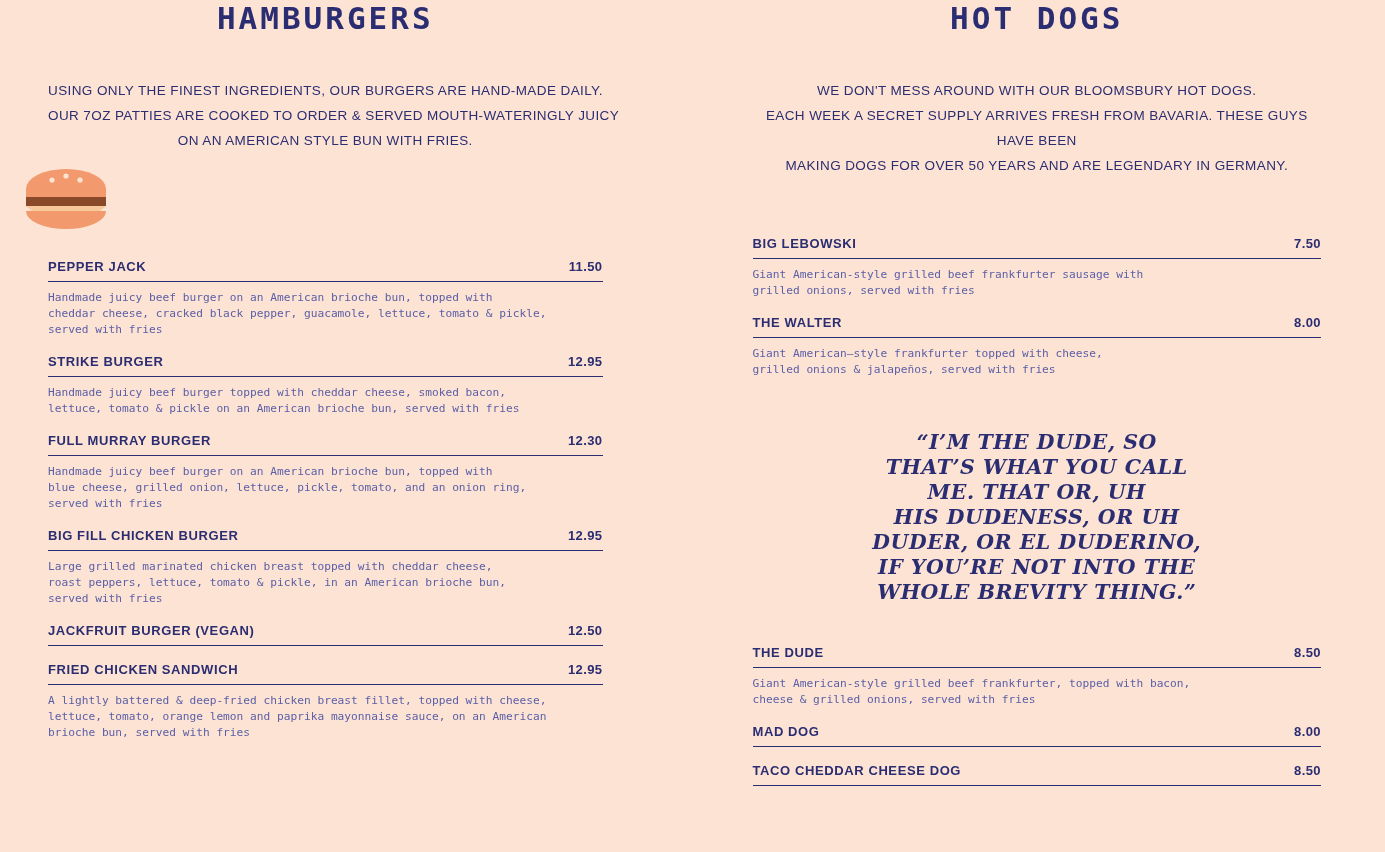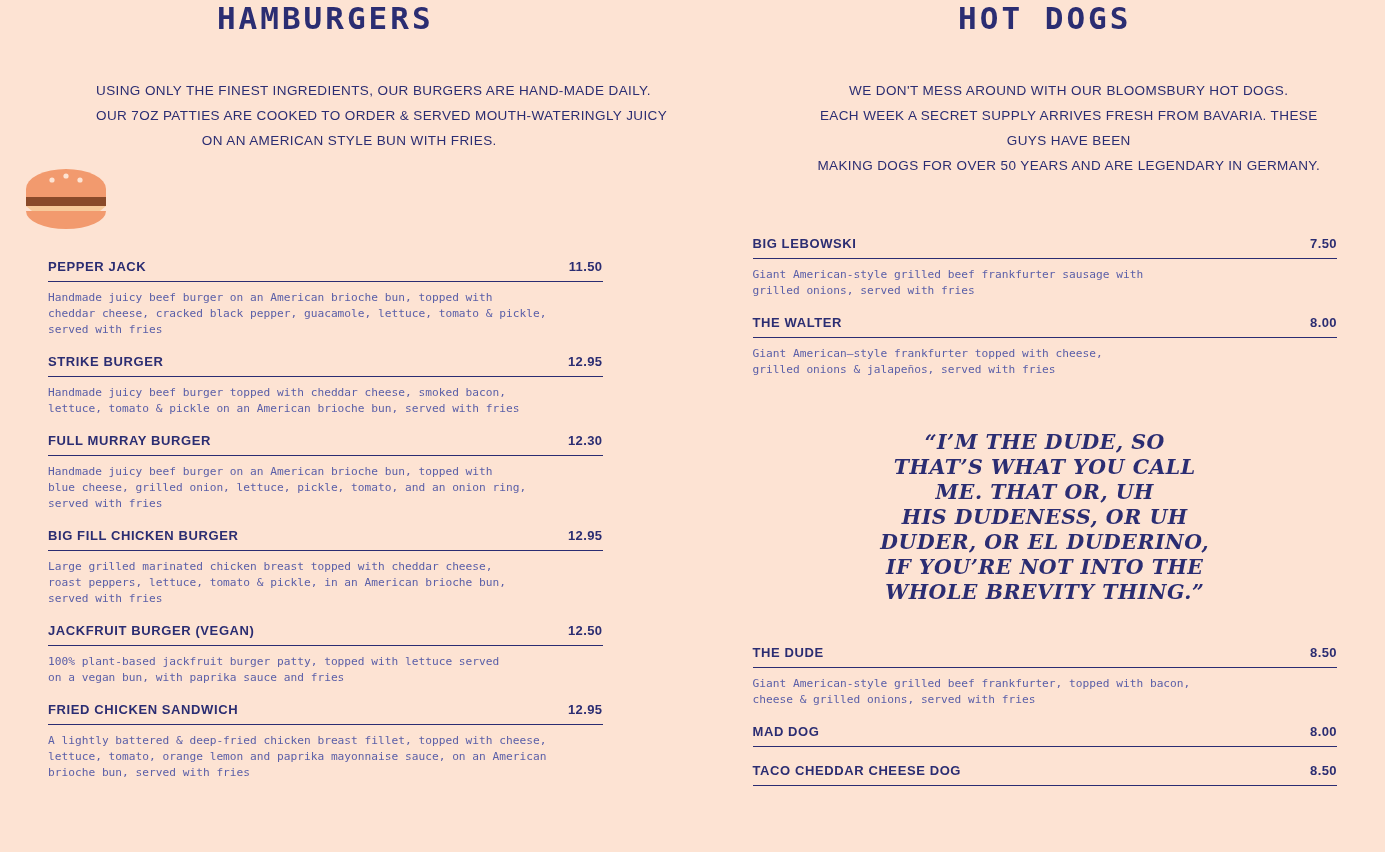--- a/index.html
+++ b/index.html
@@ -21,39 +21,38 @@
     display: flex;
     box-sizing: border-box;
   }
   .column {
     box-sizing: border-box;
     width: 50%;
     padding: 0 48px;
     position: relative;
   }
   .col-left { padding-left: 48px; padding-right: 90px; }
-  .col-right { padding-left: 60px; padding-right: 48px; }
+  .col-right { padding-left: 60px; padding-right: 64px; }
 
   .section-title {
     text-align: center;
     font-family: "DejaVu Sans Mono", monospace;
     font-weight: bold;
     font-size: 31px;
     letter-spacing: 3px;
     color: #2b2d72;
     margin-bottom: 0;
   }
   .intro {
     text-align: center;
     font-size: 13.5px;
     letter-spacing: 0.4px;
     line-height: 25px;
     color: #2b2d72;
     margin-top: 42px;
-    margin-left: 48px;
   }
   .intro div { white-space: nowrap; }
   .col-right .intro div { white-space: normal; }
 
   .burger-icon {
     margin-top: 14px;
     margin-left: -28px;
     width: 92px;
     height: 66px;
     position: relative;
@@ -170,22 +169,20 @@
         </div>
         <div class="item-desc">Large grilled marinated chicken breast topped with cheddar cheese,
 roast peppers, lettuce, tomato &amp; pickle, in an American brioche bun,
 served with fries</div>
       </div>
       <div class="item">
         <div class="item-head">
           <span class="item-name">JACKFRUIT BURGER (VEGAN)</span>
           <span class="item-price">12.50</span>
         </div>
-        <div class="item-desc">100% plant-based jackfruit burger patty, topped with lettuce served
-on a vegan bun, with paprika sauce and fries</div>
       </div>
       <div class="item">
         <div class="item-head">
           <span class="item-name">FRIED CHICKEN SANDWICH</span>
           <span class="item-price">12.95</span>
         </div>
         <div class="item-desc">A lightly battered &amp; deep-fried chicken breast fillet, topped with cheese,
 lettuce, tomato, orange lemon and paprika mayonnaise sauce, on an American
 brioche bun, served with fries</div>
       </div>

